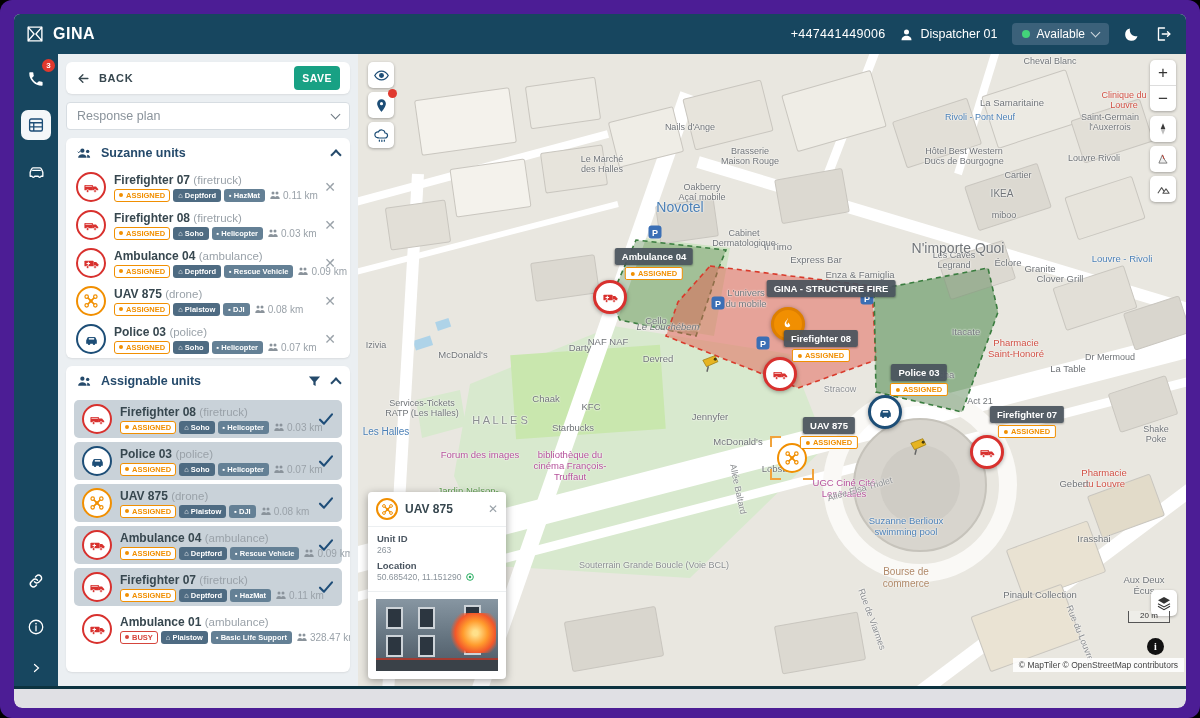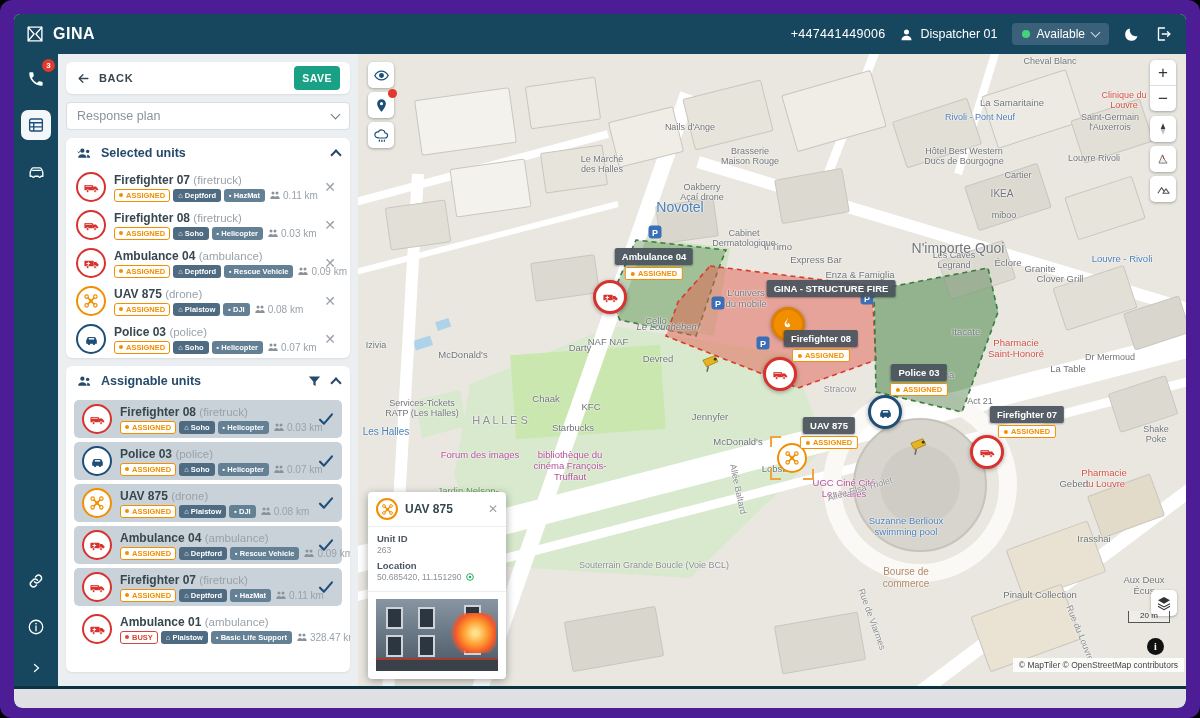--- a/index.html
+++ b/index.html
@@ -218,21 +218,21 @@
             <div class="sec-head">
               <span style="display:flex">
                   <svg width="17" height="17" viewBox="0 0 24 24" fill="#254a6b">
                     <circle cx="9" cy="8" r="3"></circle>
                     <circle cx="16.5" cy="9" r="2.4"></circle>
                     <path d="M3 18c0-3.3 2.7-5 6-5s6 1.7 6 5z"></path>
                     <path d="M15.8 13.7c2.5.3 4.2 1.8 4.2 4.3h-4.3"></path>
                     <path d="M2.5 9.5l1.4 1.4 2.4-2.6" stroke="#254a6b" stroke-width="1.4" fill="none"></path>
                   </svg>
                 </span>
-              <span class="sec-title">Selected units</span>
+              <span class="sec-title">Suzanne units</span>
               <span class="sec-right">
                   <span class="chev-up"></span>
                 </span>
             </div>
             <div id="selected-units-list">
                 <div class="unit-row">
                   <span class="ucircle" style="border-color:#d8312e">
                     <svg width="17" height="17" viewBox="0 0 24 24">
                       <rect x="2" y="8.5" width="12" height="7.5" rx="1" fill="#d8312e"></rect>
                       <path d="M14 10.5h4.4L21.5 14v2H14z" fill="#d8312e"></path>
@@ -732,21 +732,21 @@
             <div class="mlabel" style="left: 352px; top: 358px; color: rgb(112, 116, 120); font-size: 9.5px;">Jennyfer</div>
             <div class="mlabel" style="left: 380px; top: 383px; color: rgb(112, 116, 120); font-size: 9.5px;">McDonald's</div>
             <div class="mlabel" style="left: 418px; top: 410px; color: rgb(112, 116, 120); font-size: 9.5px;">Lobsta</div>
             <div class="mlabel" style="left: 310px; top: 268px; color: rgb(112, 116, 120); font-size: 9.5px; font-style: italic;">Le Louchébem</div>
             <div class="mlabel" style="left: 388px; top: 234px; color: rgb(112, 116, 120); font-size: 9.5px;">L'univers
 du mobile</div>
             <div class="mlabel" style="left: 458px; top: 201px; color: rgb(112, 116, 120); font-size: 9.5px;">Express Bar</div>
             <div class="mlabel" style="left: 420px; top: 188px; color: rgb(112, 116, 120); font-size: 9.5px;">Il Timo</div>
             <div class="mlabel" style="left: 502px; top: 216px; color: rgb(112, 116, 120); font-size: 9.5px;">Enza &amp; Famiglia</div>
             <div class="mlabel" style="left: 344px; top: 128px; color: rgb(112, 116, 120); font-size: 9px;">Oakberry
-Açaí drone</div>
+Açaí mobile</div>
             <div class="mlabel" style="left: 322px; top: 145px; color: rgb(74, 127, 181); font-size: 14px;">Novotel</div>
             <div class="mlabel" style="left: 386px; top: 174px; color: rgb(112, 116, 120); font-size: 9px;">Cabinet
 Dermatologique</div>
             <div class="mlabel" style="left: 332px; top: 68px; color: rgb(112, 116, 120); font-size: 9px;">Nails d'Ange</div>
             <div class="mlabel" style="left: 392px; top: 92px; color: rgb(112, 116, 120); font-size: 9px;">Brasserie
 Maison Rouge</div>
             <div class="mlabel" style="left: 244px; top: 100px; color: rgb(112, 116, 120); font-size: 9px;">Le Marché
 des Halles</div>
             <div class="mlabel" style="left: 658px; top: 284px; color: rgb(208, 79, 67); font-size: 9.5px;">Pharmacie
 Saint-Honoré</div>

